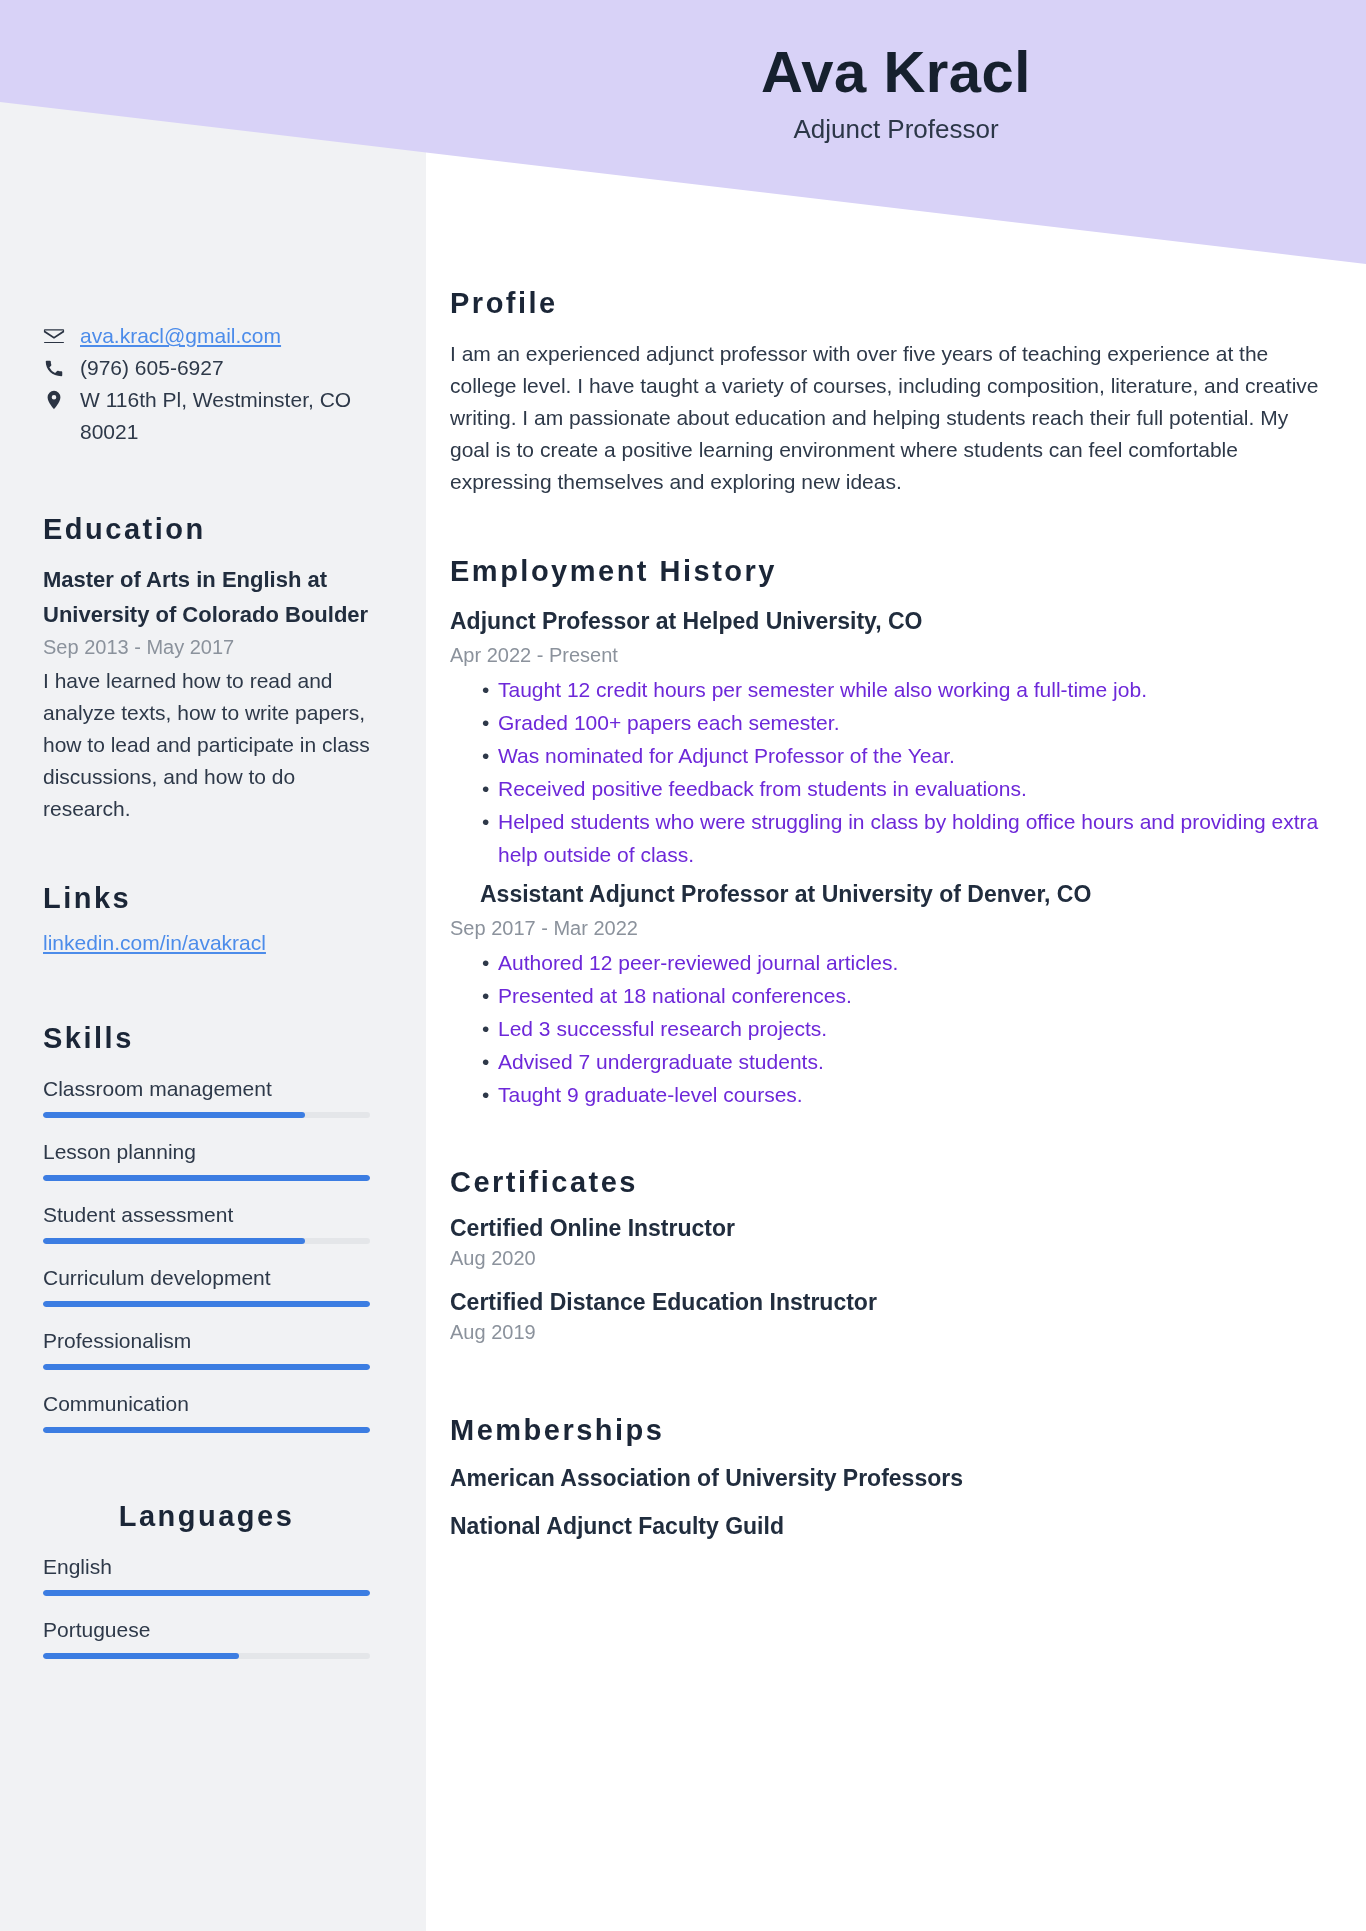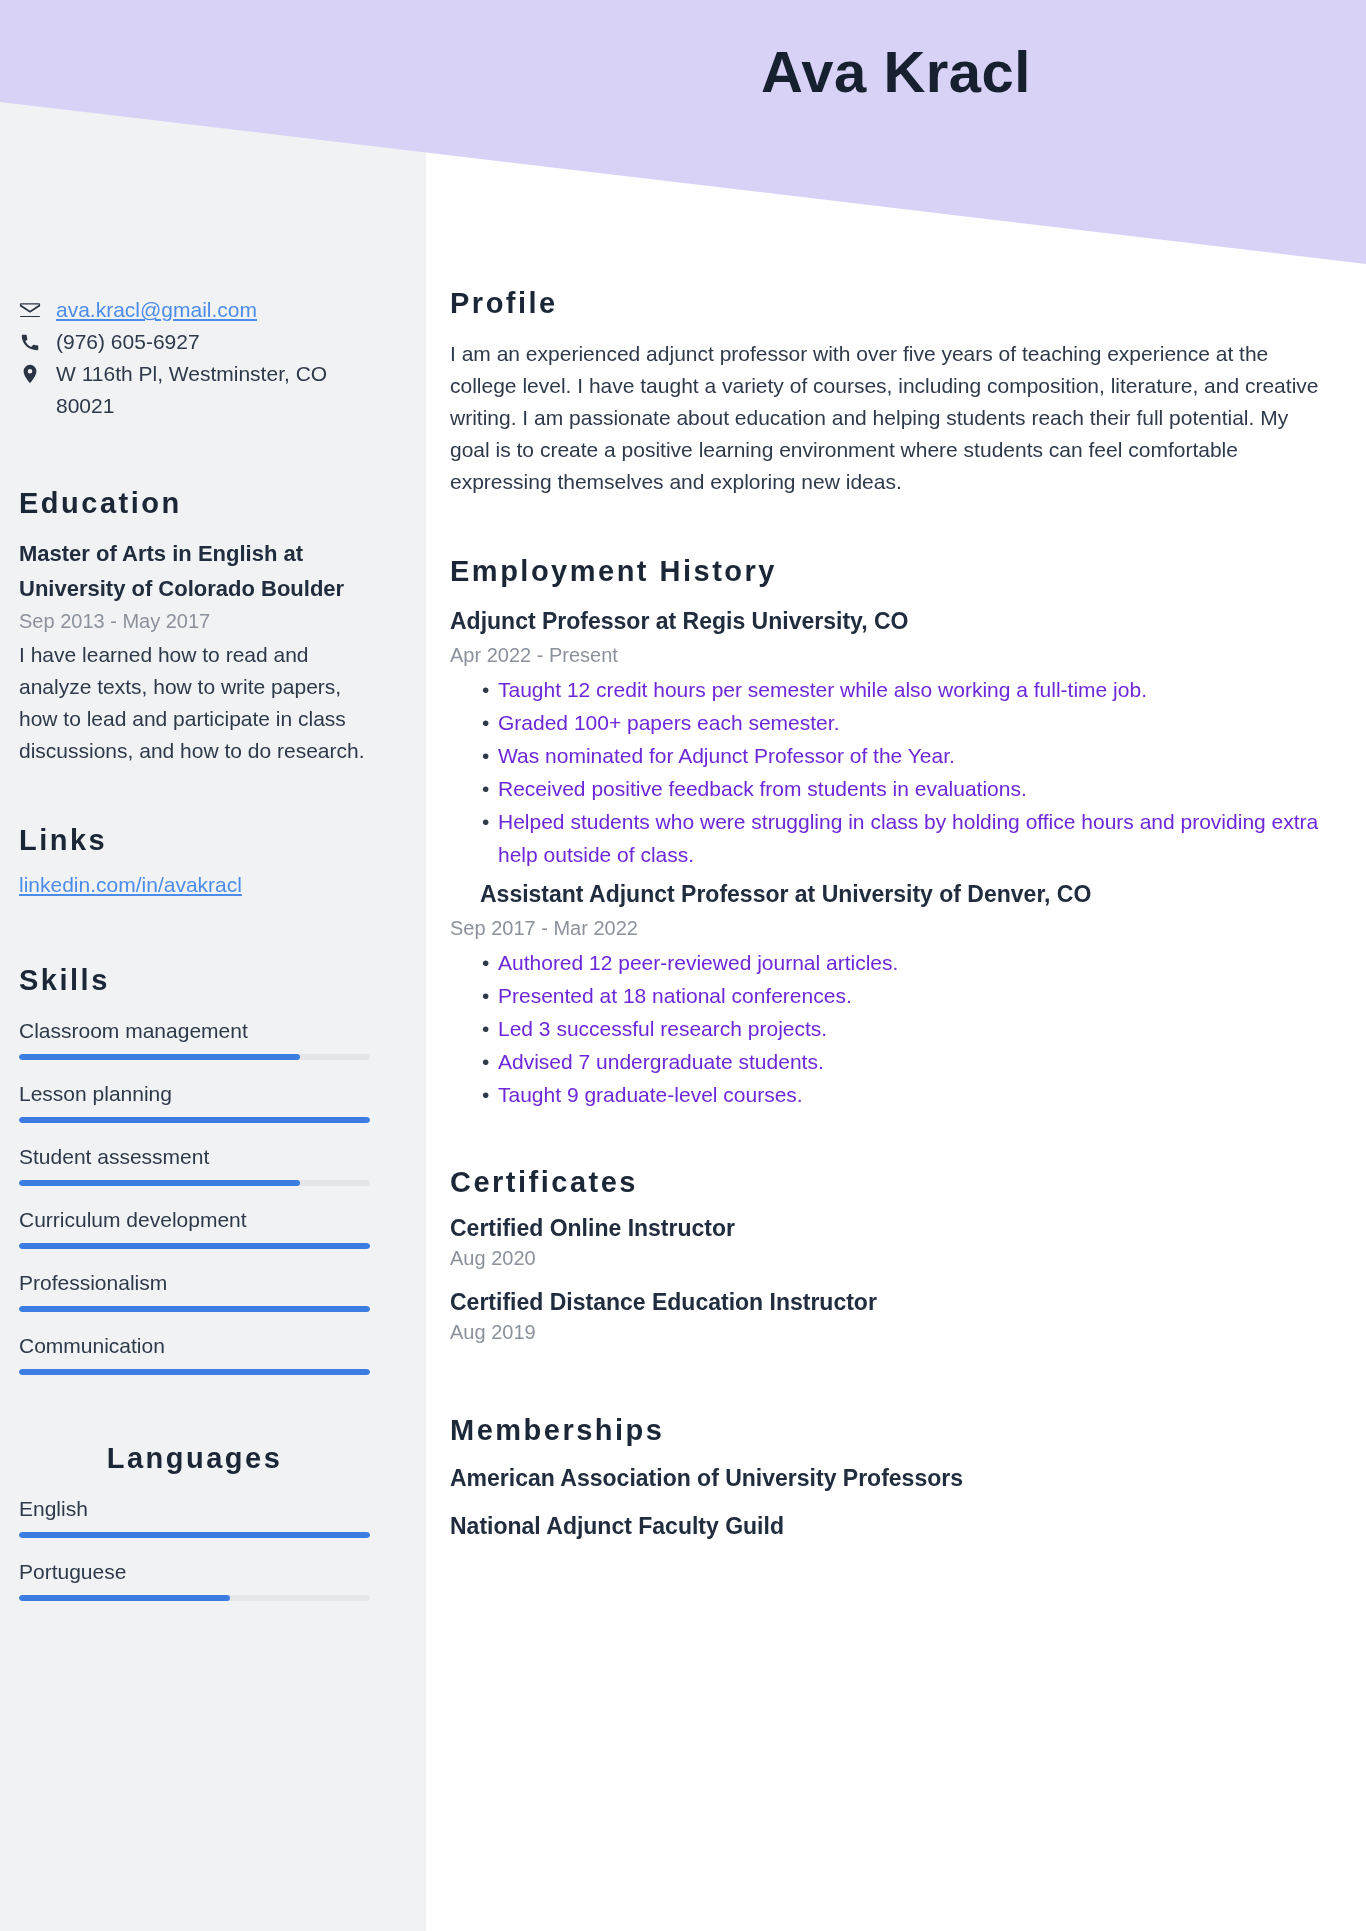--- a/index.html
+++ b/index.html
@@ -32,21 +32,22 @@
   .header-text .subtitle {
     margin-top: 10px; font-size: 26px; line-height: 30px; color: #2c3748;
   }
 
   .columns { position: relative; z-index: 1; display: flex; min-height: 1931px; }
 
   
   .sidebar {
     width: 426px; flex: 0 0 426px;
     background: #f1f2f4;
-    padding: 294px 56px 40px 19px;
+    padding: 294px 56px 40px 43px;
+    margin-top: 26px;
   }
   .contact-row {
     display: flex; align-items: flex-start;
     font-size: 21px; line-height: 32px; color: #2e3949;
   }
   .contact-row .cicon {
     width: 22px; height: 22px; flex: 0 0 22px;
     margin-right: 15px; margin-top: 5px; color: #2b3443;
   }
   .contact-row .cicon svg { width: 22px; height: 22px; display: block; fill: currentColor; }
@@ -112,20 +113,21 @@
 </style>
 </head>
 <body>
 
 <div class="page">
 
   <div class="band"></div>
 
   <header class="header-text">
     <h1>Ava Kracl</h1>
+    <div class="subtitle">Adjunct Professor</div>
   </header>
 
   <div class="columns">
 
     <aside class="sidebar">
 
       <div class="contact-row">
         <span class="cicon">
           <svg viewBox="0 0 24 24">
               <path d="M2 4.5h20a1 1 0 0 1 1 1v13a1 1 0 0 1-1 1H2a1 1 0 0 1-1-1v-13a1 1 0 0 1 1-1zm10 8.2L22.2 6H1.8L12 12.7zm0 2.4L1 7.9v10.6h22V7.9l-11 7.2z"></path>
@@ -216,21 +218,21 @@
 
     </aside>
 
     <main class="main">
 
       <h2 class="main-heading mt-profile">Profile</h2>
       <p class="profile-text">I am an experienced adjunct professor with over five years of teaching experience at the college level. I have taught a variety of courses, including composition, literature, and creative writing. I am passionate about education and helping students reach their full potential. My goal is to create a positive learning environment where students can feel comfortable expressing themselves and exploring new ideas.</p>
 
       <h2 class="main-heading mt-emp">Employment History</h2>
 
-      <div class="job-title mt-job1">Adjunct Professor at Regis University, CO</div>
+      <div class="job-title mt-job1">Adjunct Professor at Helped University, CO</div>
       <div class="job-date">Apr 2022 - Present</div>
       <ul class="bullets">
         <li>Taught 12 credit hours per semester while also working a full-time job.</li>
         <li>Graded 100+ papers each semester.</li>
         <li>Was nominated for Adjunct Professor of the Year.</li>
         <li>Received positive feedback from students in evaluations.</li>
         <li>Helped students who were struggling in class by holding office hours and providing extra help outside of class.</li>
       </ul>
 
       <div class="job-title mt-job2">Assistant Adjunct Professor at University of Denver, CO</div>

